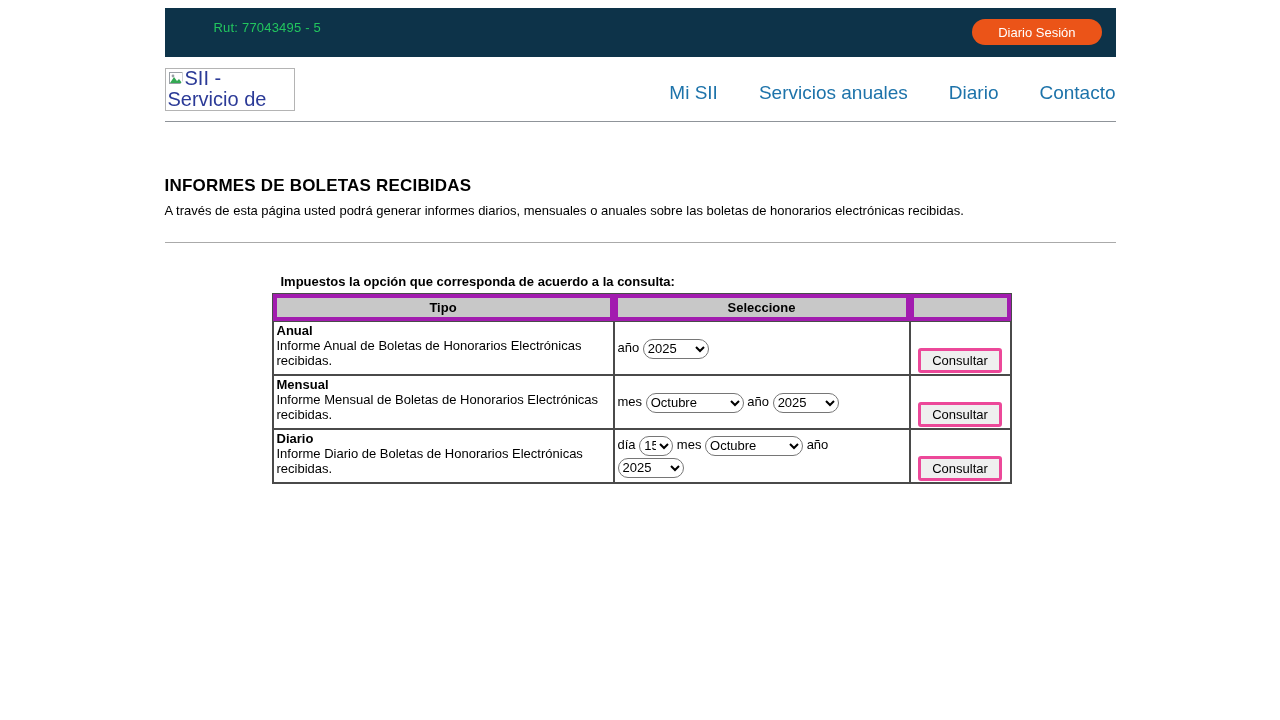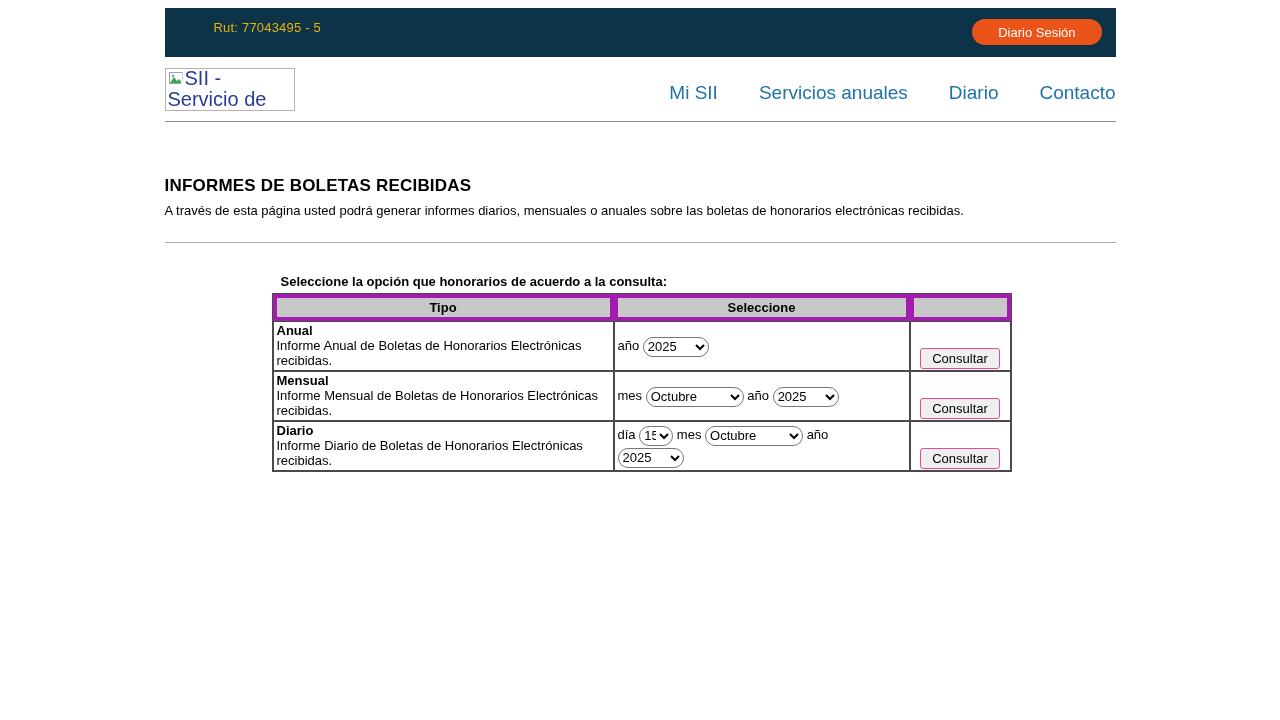--- a/index.html
+++ b/index.html
@@ -18,21 +18,21 @@
   }
   
   .topbar {
     position: relative;
     height: 49px;
     background: #0d3349;
   }
   .topbar .rut {
     position: absolute;
     left: 21px; top: 12px;
-    color: #eab308;
+    color: #22c55e;
     font-size: 13px;
     letter-spacing: 0.2px;
     padding-left: 28px;
   }
   .logout-btn {
     position: absolute;
     right: 14px; top: 11px;
     height: 26px;
     padding: 0 26px;
     background: #eb5418;
@@ -145,21 +145,21 @@
     background: #ffffff;
     vertical-align: middle;
   }
   .sel-ano { width: 66px; }
   .sel-mes { width: 98px; }
   .sel-dia { width: 34px; }
   .consultar-btn {
     font-family: "Liberation Sans", sans-serif;
     font-size: 13px;
     background: #efefef;
-    border: 1px solid #ec4899;
+    border: 3px solid #ec4899;
     border-radius: 3px;
     padding: 2px 11px;
     cursor: pointer;
     color: #000;
     margin-top: 25px;
   }
 </style>
 </head>
 <body>
 
@@ -186,21 +186,21 @@
       <a class="nav-link">Contacto</a>
     </div>
   </div>
   <hr class="rule">
 
   <h1 class="page-title">INFORMES DE BOLETAS RECIBIDAS</h1>
   <p class="page-desc">A través de esta página usted podrá generar informes diarios, mensuales o anuales sobre las boletas de honorarios electrónicas recibidas.</p>
   <hr class="rule2">
 
   <div class="form-area">
-    <span class="form-label">Seleccione la opción que honorarios de acuerdo a la consulta:</span>
+    <span class="form-label">Impuestos la opción que corresponda de acuerdo a la consulta:</span>
 
     <table class="report-table">
       <colgroup>
           <col class="col-tipo">
           <col class="col-sel">
           <col class="col-btn">
         </colgroup>
       <tbody>
           <tr>
         <th>Tipo</th>

